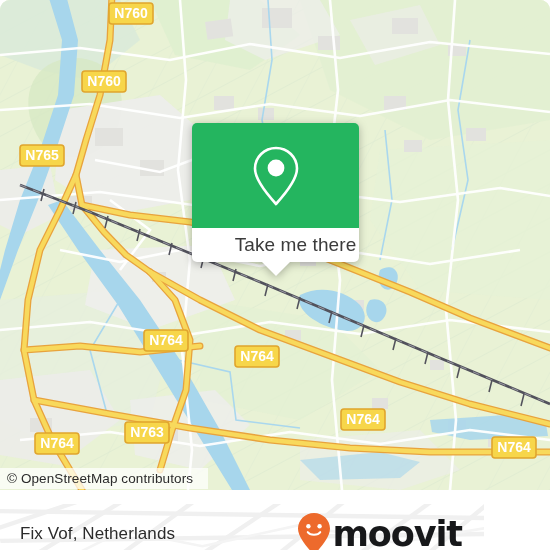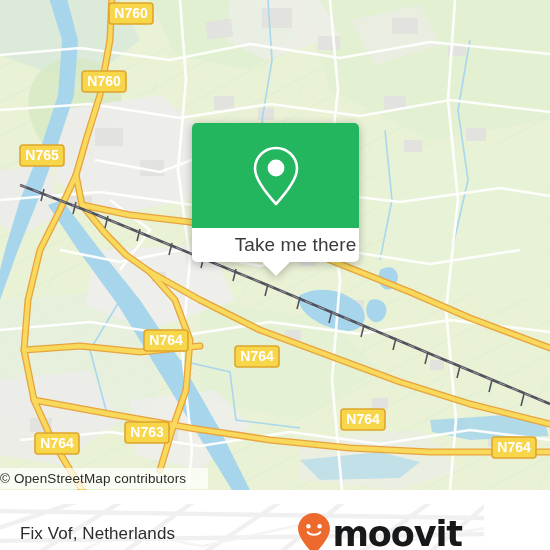--- a/index.html
+++ b/index.html
@@ -2,32 +2,32 @@
 <html><head>
 <meta charset="utf-8">
 <style>
   * { margin:0; padding:0; box-sizing:border-box; }
   html,body { width:550px; height:550px; overflow:hidden; }
   body {
     font-family:"Liberation Sans", sans-serif;
     background:#ffffff;
     position:relative;
   }
-  .screen { position:relative; width:550px; height:550px; overflow:hidden; background:#fff; }
+  .screen { position:relative; width:550px; height:550px; overflow:hidden; background:#fff;border-radius:10px; }
 
   
   .map {
     position:absolute; left:0; top:0; width:550px; height:490px;
     background:#eaf2da; overflow:hidden;
   }
   .map-base { position:absolute; inset:0; }
   .osm-bar {
     position:absolute; left:0; top:468px; width:208px; height:21px;
     background:rgba(255,255,255,0.72);
-    display:flex; align-items:center; 
+    display:flex; align-items:center; padding-left:7px;
     font-size:13.5px; color:#2b2b2b; letter-spacing:.1px; z-index:30;
   }
 
   
   .card {
     position:absolute; left:192px; top:123px; width:167px; height:139px;
     z-index:40;
     filter:drop-shadow(0 2px 4px rgba(0,0,0,0.28));
   }
   .card-top {

